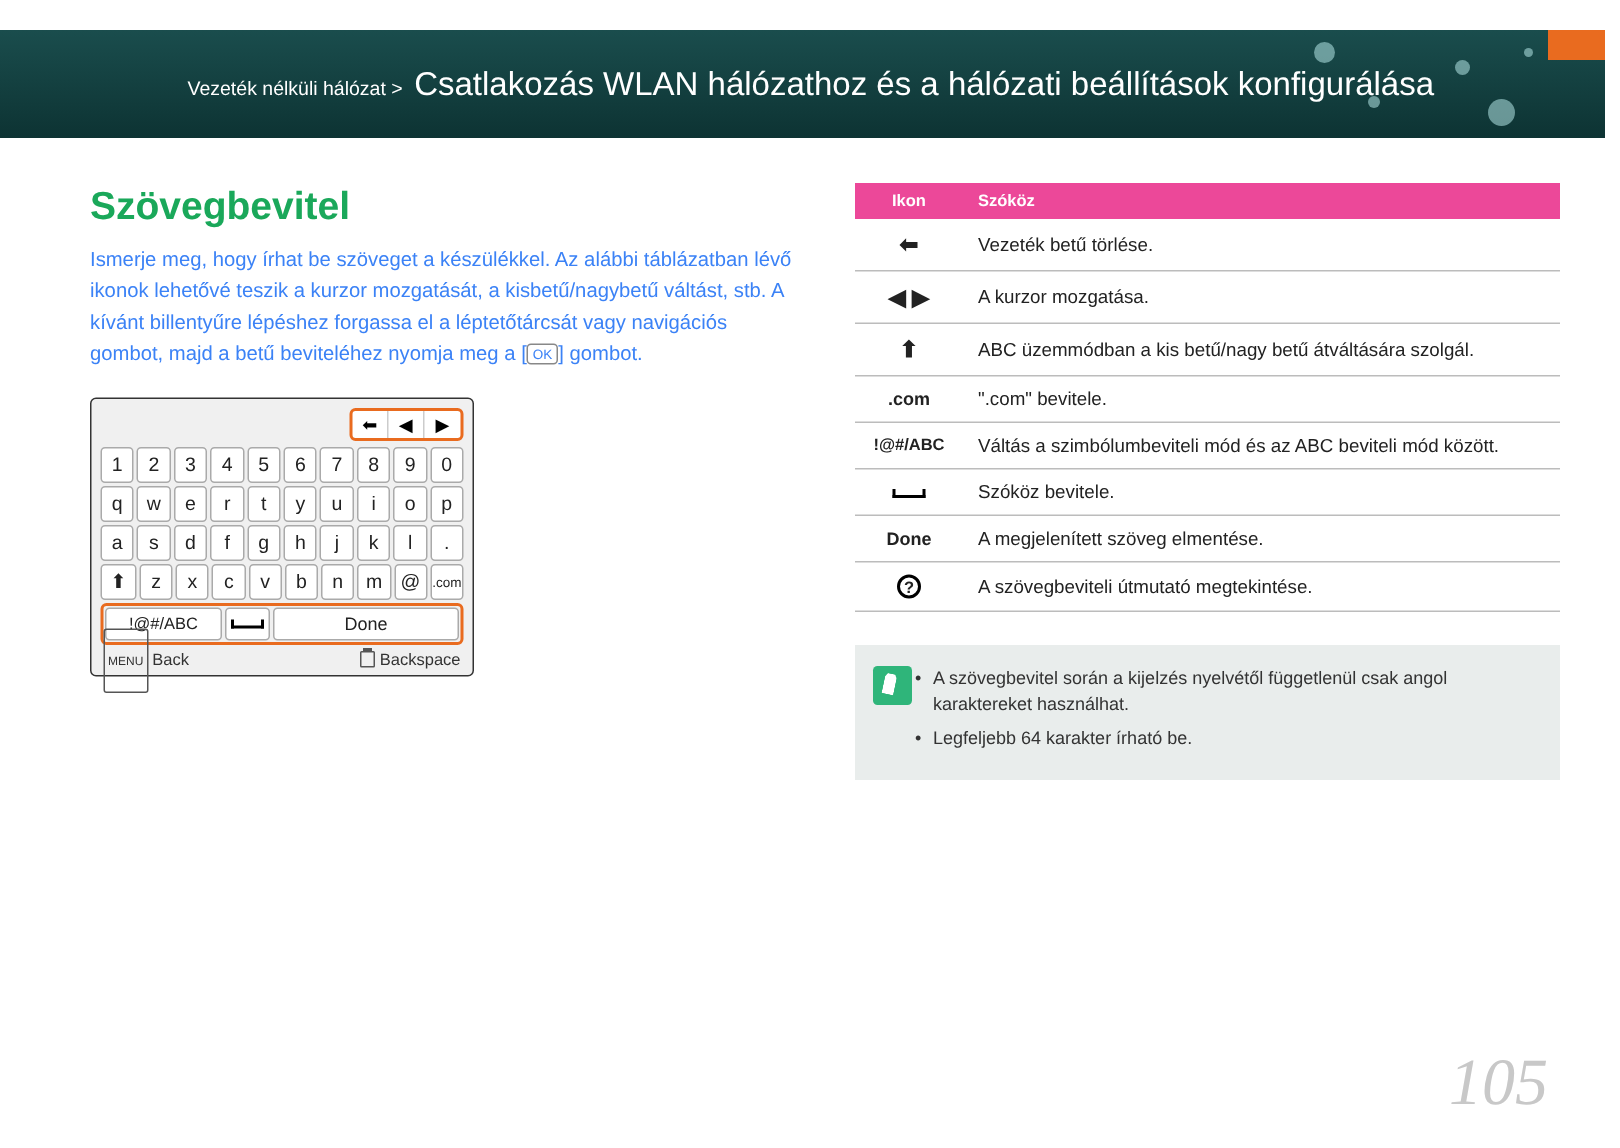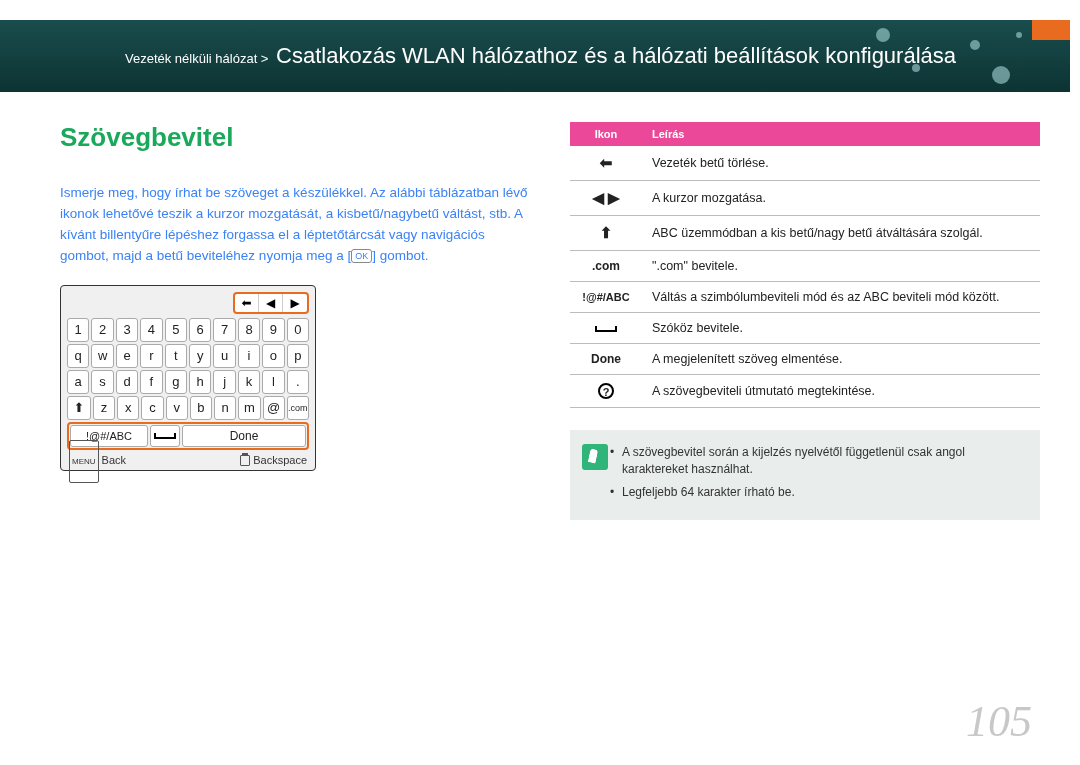--- a/index.html
+++ b/index.html
@@ -49,21 +49,21 @@
     left: 60px;
     right: 40px;
     display: flex;
     gap: 40px;
   }
   .col { flex: 1; }
   h2.section {
     color: #1aa85a;
     font-size: 26px;
     font-weight: 600;
-    margin-bottom: 30px;
+    margin-bottom: 10px;
   }
   .intro {
     font-size: 13.5px;
     color: #3b82f6;
     line-height: 1.55;
     margin-bottom: 18px;
   }
   .ok-btn {
     display: inline-block;
     border: 1px solid #888;
@@ -351,21 +351,21 @@
         <span><span class="trash-ic"></span><span>Backspace</span></span>
       </div>
     </div>
   </div>
 
   <div class="col">
     <table class="icon-table">
       <tbody>
           <tr>
         <th>Ikon</th>
-        <th>Leírás</th>
+        <th>Szóköz</th>
       </tr>
       <tr>
         <td><span class="ic">⬅</span></td>
         <td>Vezeték betű törlése.</td>
       </tr>
       <tr>
         <td><span class="ic">◀ ▶</span></td>
         <td>A kurzor mozgatása.</td>
       </tr>
       <tr>

